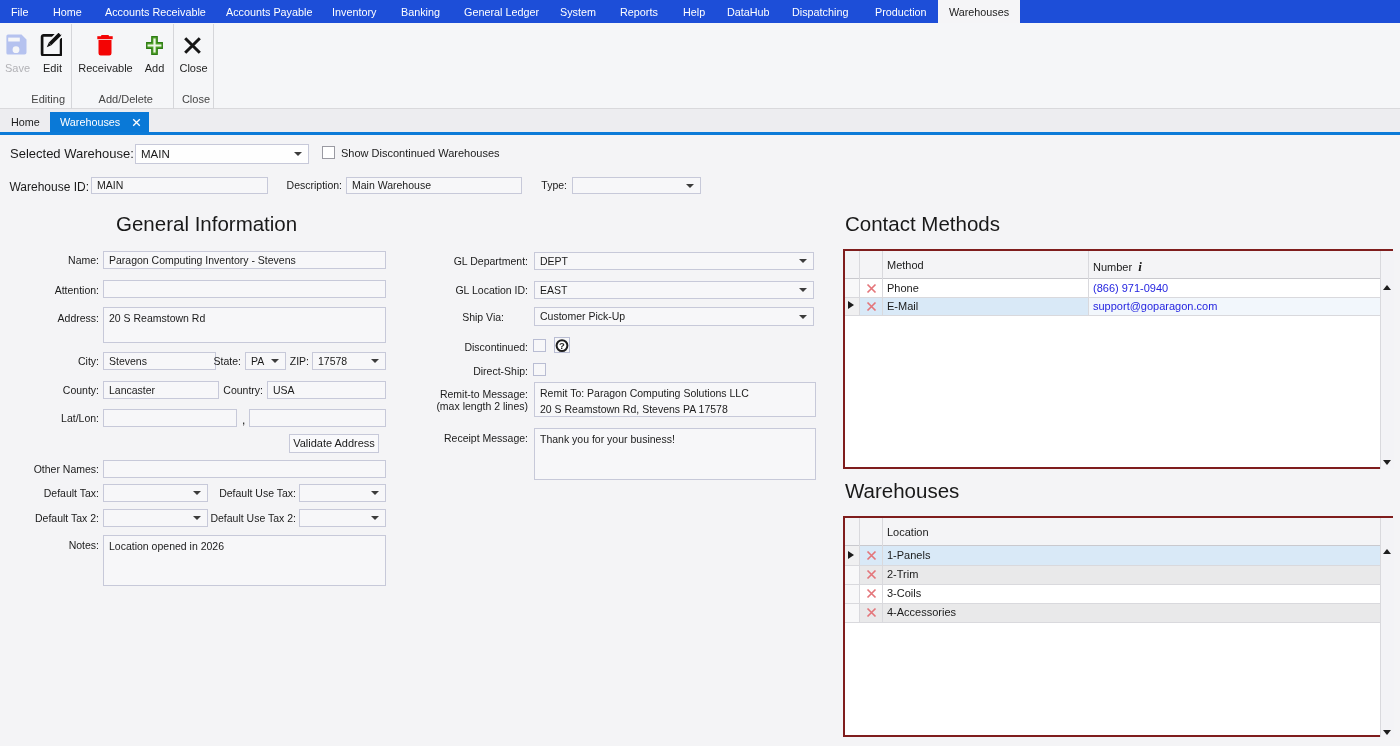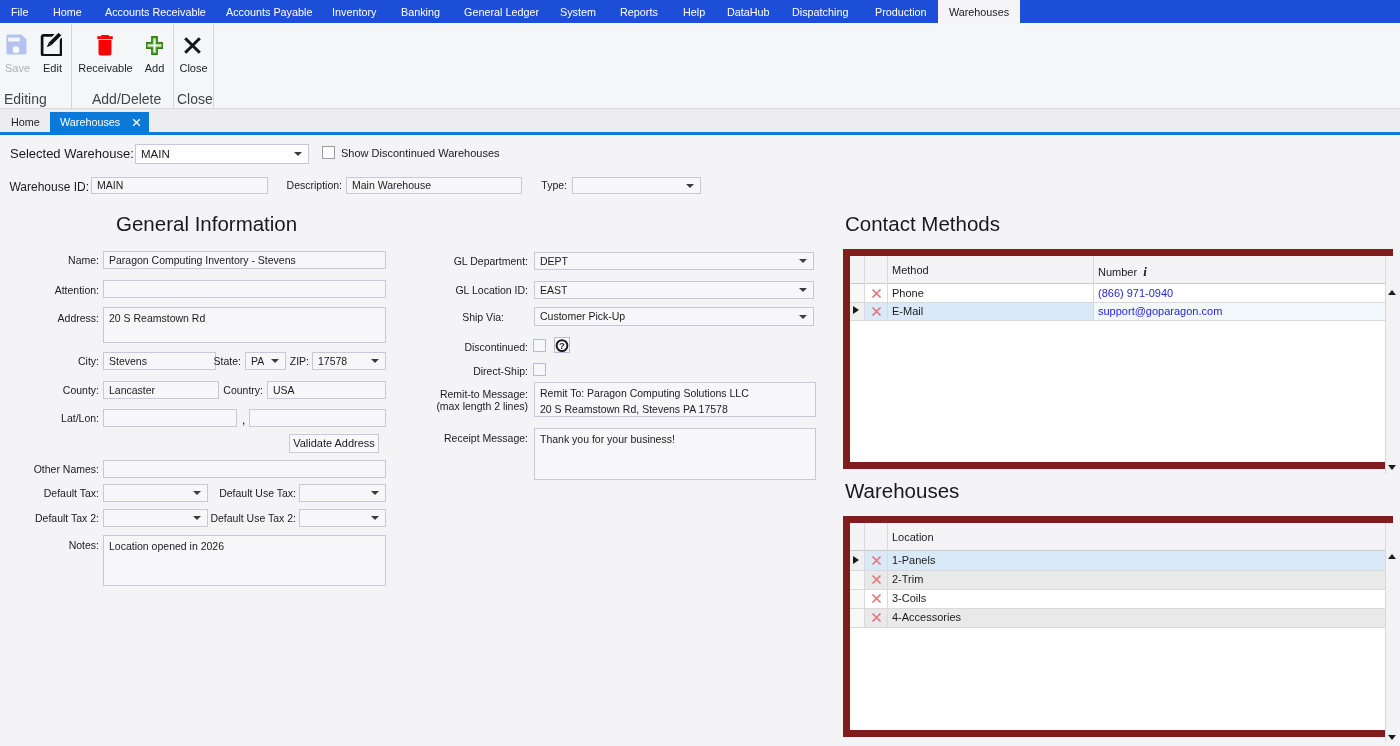--- a/index.html
+++ b/index.html
@@ -6,35 +6,35 @@
 #s{position:relative;width:1400px;height:746px}
 .abs{position:absolute}
 
 #mb{position:absolute;left:0;top:0;width:1400px;height:23px;background:#1d4ed8}
 #mb span{position:absolute;top:0;height:23px;line-height:24px;color:#fff;font-size:10.8px;white-space:nowrap}
 #mtab{position:absolute;left:938px;top:0;width:82px;height:23px;background:#f5f5f7;color:#1b1b1b;font-size:10.8px;text-align:center;line-height:24px}
 
 #ribbon{position:absolute;left:0;top:23px;width:1400px;height:86px;background:#f5f6f8;border-bottom:1px solid #d9d9dc}
 .rsep{position:absolute;top:24px;height:85px;width:1px;background:#d5d6da}
 .rlab{position:absolute;font-size:11px;color:#1f1f1f;text-align:center;white-space:nowrap}
-.glab{position:absolute;top:93px;height:13px;line-height:13px;font-size:14px;color:#444;text-align:left;white-space:nowrap}
+.glab{position:absolute;top:93px;height:13px;line-height:13px;font-size:11px;color:#444;text-align:right;white-space:nowrap}
 
 #tstrip{position:absolute;left:0;top:109px;width:1400px;height:23px;background:#ededf0}
 #blueline{position:absolute;left:0;top:132px;width:1400px;height:3px;background:#0c7bd8}
 #wtab{position:absolute;left:50px;top:112px;width:99px;height:20px;background:#0a79d7;color:#fff;font-size:10.8px;line-height:21px}
 
 .lab{position:absolute;font-size:10.5px;color:#1b1b1b;text-align:right;white-space:nowrap}
 .tb{position:absolute;background:#f7f7f9;border:1px solid #c7c9d9;font-size:10.5px;color:#1b1b1b;padding:0 5px;line-height:15px;display:flex;align-items:center;white-space:nowrap}
 .ta{position:absolute;background:#f7f7f9;border:1px solid #c7c9d9;font-size:10.5px;color:#1b1b1b;padding:2px 5px;line-height:16px;white-space:pre}
 .arr{position:absolute;right:6px;top:50%;margin-top:-2px;width:0;height:0;border-left:4px solid transparent;border-right:4px solid transparent;border-top:4.5px solid #3c3c3c}
 .cb{position:absolute;width:13px;height:13px;background:#fff;border:1px solid #9a9aa2}
 .cbd{position:absolute;width:13px;height:13px;background:#f7f7f9;border:1px solid #b9bdd3}
 .title{position:absolute;font-size:20.5px;color:#191919;white-space:nowrap}
 
-.grid{position:absolute;background:#fff;border:7px solid #7f1d1d}
+.grid{position:absolute;background:#fff;border:2px solid #7f1d1d}
 .gh{position:absolute;left:0;top:0;width:100%;background:#f4f4f6;border-bottom:1px solid #c9c9ce}
 .vl{position:absolute;width:1px;background:#d9d9dd}
 .hl{position:absolute;height:1px;background:#d9d9dd}
 .gtext{position:absolute;font-size:11px;color:#1b1b1b;white-space:nowrap}
 .blue{color:#2525e0}
 .selrow{background:#d9e9f7}
 .altrow{background:#e9e9ea}
 .mark{position:absolute;width:0;height:0;border-top:4.5px solid transparent;border-bottom:4.5px solid transparent;border-left:6px solid #1a1a1a}
 .sup{position:absolute;width:0;height:0;border-left:4.5px solid transparent;border-right:4.5px solid transparent;border-bottom:5px solid #1e1e1e}
 .sdown{position:absolute;width:0;height:0;border-left:4.5px solid transparent;border-right:4.5px solid transparent;border-top:5px solid #1e1e1e}

